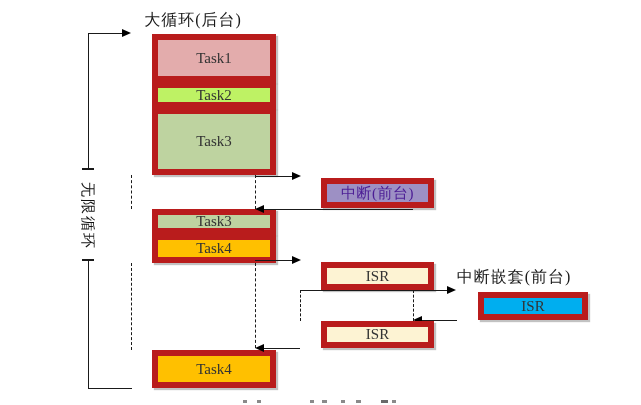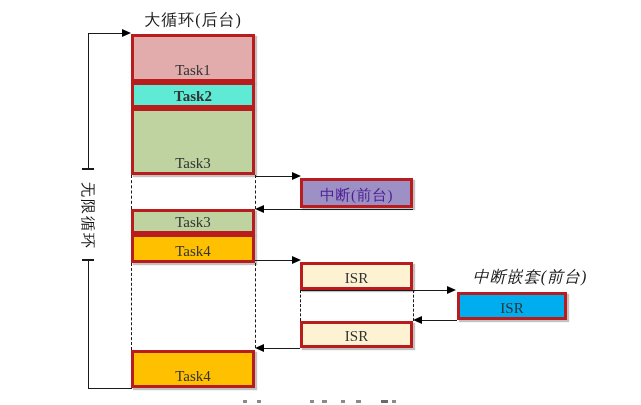--- a/index.html
+++ b/index.html
@@ -6,25 +6,26 @@
   #canvas{
     position:relative;
     width:641px;height:405px;
     background:#ffffff;
     overflow:hidden;
     font-family:"Liberation Serif","DejaVu Serif",serif;
     color:#1a1a1a;
   }
   .box{
     position:absolute;
-    border:3px solid #b91c1c;
+    border:6px solid #b91c1c;
     box-sizing:border-box;
-    display:flex;align-items:flex-end;justify-content:center;
+    display:flex;align-items:center;justify-content:center;
     font-size:15px;color:#333333;
     box-shadow:2px 2px 1px rgba(120,120,120,0.45);
+    margin-left:21px;
   }
   .cjk{font-size:15px;color:#4c1d95;letter-spacing:0.5px;}
   .title{
     position:absolute;
     font-size:16px;color:#1a1a1a;
     text-align:center;letter-spacing:1px;
     white-space:nowrap;
   }
   .hline,.vline{position:absolute;background:#1a1a1a;}
   .hline{height:1px;}
@@ -58,21 +59,21 @@
   <div class="vline" style="left:88px;top:33px;height:136px;"></div>
   <div class="tick" style="left:82px;top:168px;"></div>
   <div class="loop-label">无限循环</div>
   <div class="tick" style="left:82px;top:259px;"></div>
   <div class="vline" style="left:88px;top:261px;height:127px;"></div>
   <div class="hline" style="left:88px;top:388px;width:44px;"></div>
 
   <div class="box" style="left: 131px; top: 34px; width: 124px; height: 48px; background: rgb(227, 172, 172);">
     <span>Task1</span>
   </div>
-  <div class="box" style="left: 131px; top: 82px; width: 124px; height: 26px; background: #5eead4; font-weight: bold;">
+  <div class="box" style="left: 131px; top: 82px; width: 124px; height: 26px; background: #bef264;">
     <span>Task2</span>
   </div>
   <div class="box" style="left: 131px; top: 108px; width: 124px; height: 67px; background: rgb(190, 211, 160);">
     <span>Task3</span>
   </div>
 
   <div class="dashv" style="left:131px;top:175px;height:34px;"></div>
   <div class="dashv" style="left:255px;top:175px;height:34px;"></div>
 
   <div class="box" style="left: 131px; top: 209px; width: 124px; height: 25px; background: rgb(190, 211, 160);">
@@ -96,21 +97,21 @@
   </div>
   <div class="hline" style="left:258px;top:209px;width:155px;"></div>
   <div class="ah-l" style="left:255px;top:205px;"></div>
 
   <div class="hline" style="left:255px;top:260px;width:40px;"></div>
   <div class="ah-r" style="left:292px;top:256px;"></div>
   <div class="box" style="left: 300px; top: 262px; width: 113px; height: 28px; background: rgb(253, 243, 211);">
     <span>ISR</span>
   </div>
 
-  <div class="title" style="left:466px;top:267px;width:128px;font-style:italic;">中断嵌套(前台)</div>
+  <div class="title" style="left:450px;top:267px;width:128px;">中断嵌套(前台)</div>
   <div class="hline" style="left:300px;top:290px;width:148px;"></div>
   <div class="ah-r" style="left:447px;top:286px;"></div>
   <div class="box" style="left: 457px; top: 292px; width: 110px; height: 28px; background: rgb(0, 174, 239);">
     <span>ISR</span>
   </div>
   <div class="hline" style="left:416px;top:320px;width:41px;"></div>
   <div class="ah-l" style="left:413px;top:316px;"></div>
 
   <div class="dashv" style="left:300px;top:290px;height:31px;"></div>
   <div class="dashv" style="left:413px;top:290px;height:31px;"></div>

